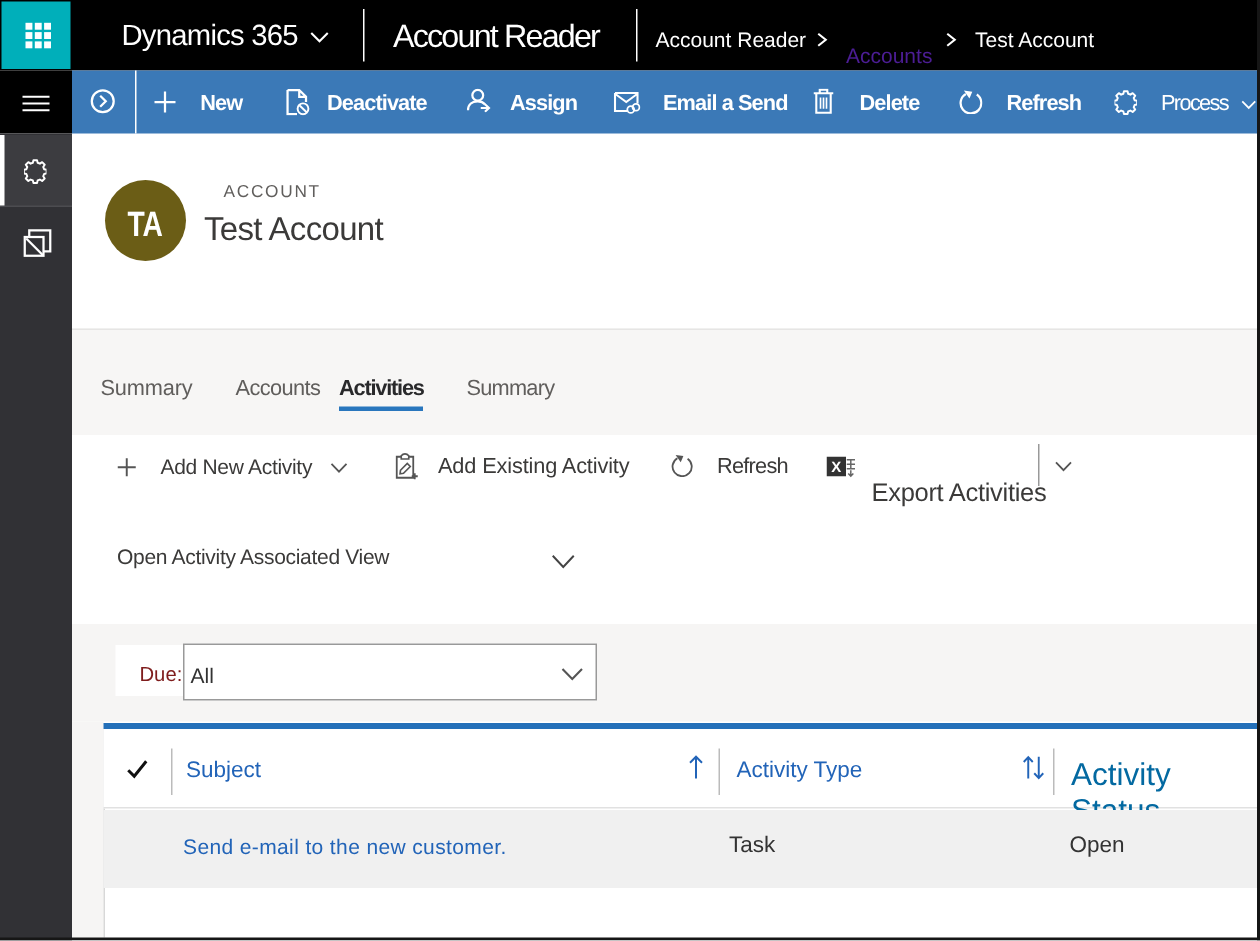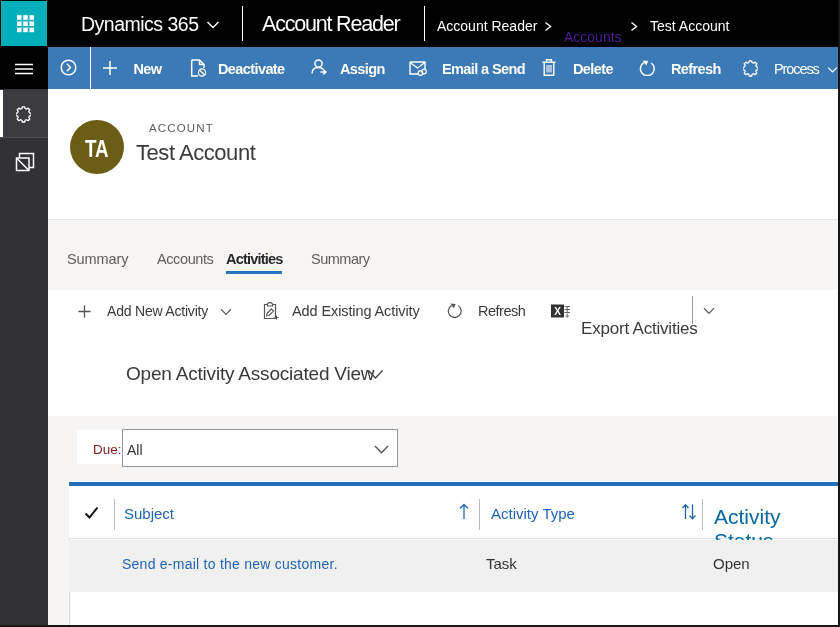--- a/index.html
+++ b/index.html
@@ -151,21 +151,21 @@
   <text x="6.5" y="10.5" font-size="10" fill="#fff" font-weight="bold" text-anchor="middle" font-family="Liberation Sans">X</text>
   <path d="M13.5 2.5 H19 M13.5 5.5 H19 M13.5 8.5 H19 M16.2 2.5 V9" stroke="#666" stroke-width="1" fill="none"></path>
   <path d="M16.2 9.5 V13 M14.5 11.6 L16.2 13.4 L17.9 11.6" stroke="#666" stroke-width="1" fill="none"></path>
 </svg>
 <div class="abs" style="left:581px;top:303px;color:#3b3a39;font-size:17px;letter-spacing:-0.2px;margin-top:16px;">Export Activities</div>
 <div class="abs" style="left:692px;top:296px;width:1px;height:28px;background:#999;"></div>
 <svg class="abs" style="left:703px;top:307px;" width="12" height="8" viewBox="0 0 12 8">
     <path d="M1 1.2 L6 6.4 L11 1.2" stroke="#555" stroke-width="1.2" fill="none"></path>
   </svg>
 
-<div class="abs" style="left:78px;top:363px;color:#3b3a39;font-size:19px;letter-spacing:-0.2px;margin-left:48px;">Open Activity Associated View</div>
+<div class="abs" style="left:78px;top:363px;color:#3b3a39;font-size:14px;letter-spacing:-0.2px;">Open Activity Associated View</div>
 <svg class="abs" style="left:367px;top:369px;" width="17" height="11" viewBox="0 0 17 11">
     <path d="M1.5 1.5 L8.5 9 L15.5 1.5" stroke="#444" stroke-width="1.3" fill="none"></path>
   </svg>
 
 <div class="abs" style="left:48px;top:416px;width:790px;height:65px;background:#f6f5f4;"></div>
 <div class="abs" style="left:48px;top:481px;width:21px;height:144px;background:#f6f5f4;"></div>
 <div class="abs" style="left:69px;top:486px;width:1px;height:139px;background:#d8d8d8;"></div>
 <div class="abs" style="left:77px;top:430px;width:44.5px;height:34px;background:#fff;"></div>
 <div class="abs" style="left:93px;top:442px;color:#7f1d1d;font-size:13.5px;">Due:</div>
 <div class="abs" style="left:121.5px;top:429px;width:276px;height:38px;background:#fff;border:1px solid #999;"></div>

